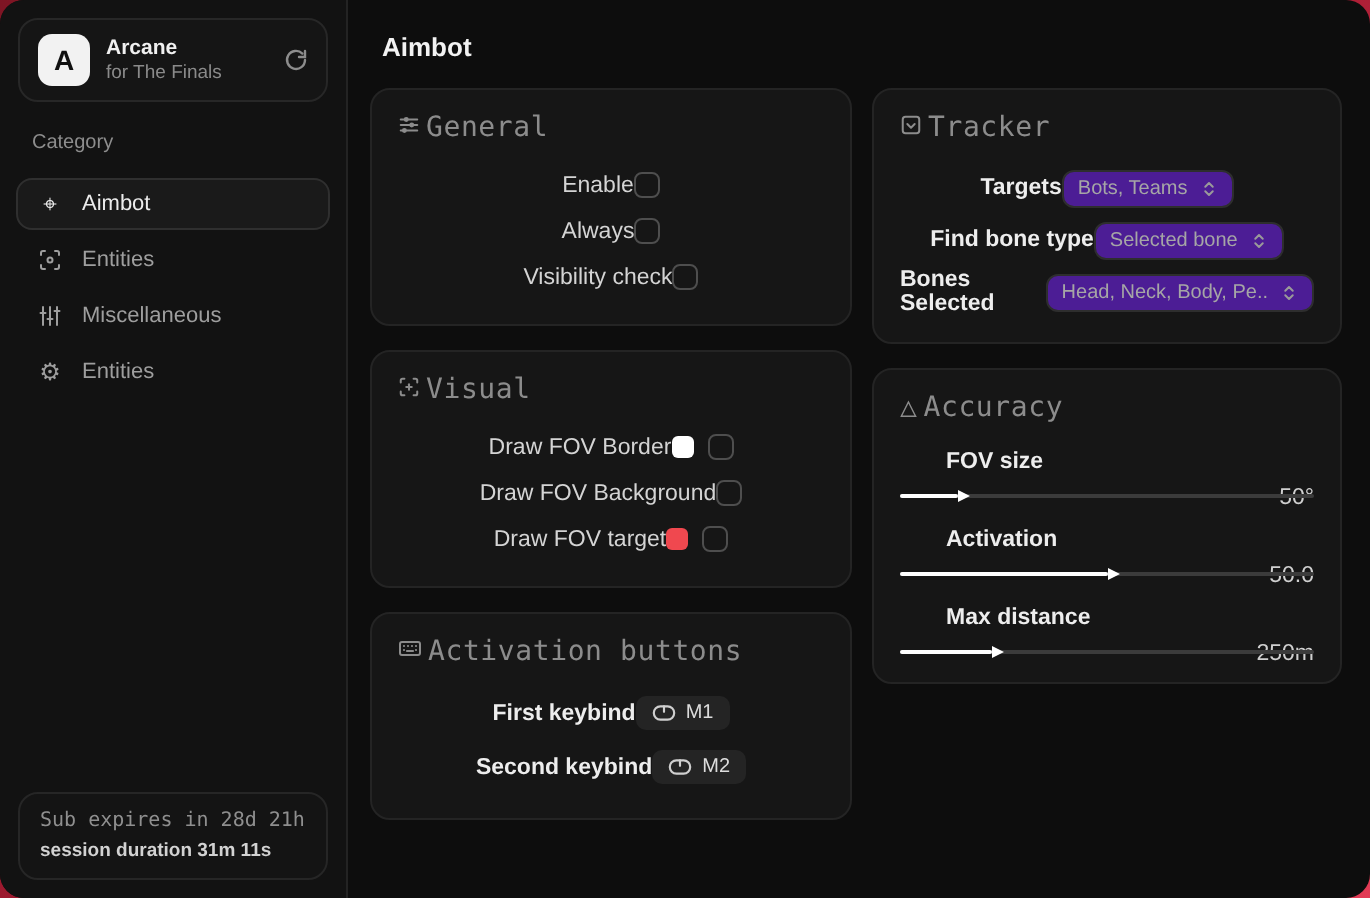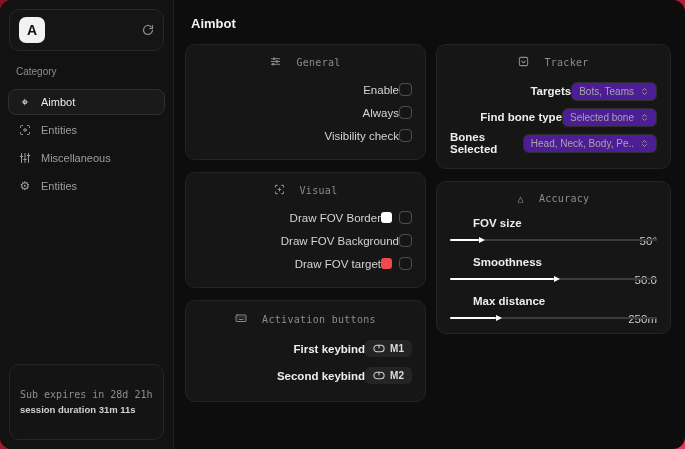--- a/index.html
+++ b/index.html
@@ -36,56 +36,56 @@
   .menu-item {
     height:26px; display:flex; align-items:center; gap:9px;
     padding:0 9px; border-radius:8px; margin-bottom:2px;
     color:#9e9e9e; font-size:11px; cursor:pointer; border:1px solid transparent;
   }
   .menu-item .mi-icon { width:14px; display:flex; justify-content:center; font-size:12px; }
   .menu-item.selected {
     background:#1a1a1a; border:1px solid #2f2f2f; color:#ececec;
   }
   .footer-card {
-    margin:auto 9px 9px 9px; padding:24px 10px; border:1px solid #262626;
+    margin:auto 9px 9px 9px; padding:8px 10px; border:1px solid #262626;
     border-radius:10px; background:#141414;
   }
   .footer-line1 { font-family:"DejaVu Sans Mono", monospace; font-size:10px; color:#8f8f8f; }
   .footer-line2 { font-size:9.5px; font-weight:bold; color:#d2d2d2; margin-top:4px; }
   
   .main { flex:1; padding:13px 14px 12px 11px; overflow:hidden; }
   .page-title { font-size:13px; font-weight:bold; color:#f2f2f2; margin:3px 0 13px 6px; }
   .cols { display:flex; gap:10px; }
   .col-left  { width:241px; flex-shrink:0; }
   .col-right { flex:1; }
   .card {
     background:#161616; border:1px solid #242424; border-radius:10px;
     padding:11px 13px 12px 13px; margin-bottom:12px;
   }
   .card-title {
-    display:flex; align-items:center; gap:15px;
-    font-family:"DejaVu Sans Mono", monospace; font-size:10px; color:#8c8c8c;
-    margin-bottom:9px; letter-spacing:.3px;justify-content:center;
+    display:flex; align-items:center; gap:3px;
+    font-family:"DejaVu Sans Mono", monospace; font-size:14px; color:#8c8c8c;
+    margin-bottom:9px; letter-spacing:.3px;
   }
   .card-title svg, .card-title .t-ic { color:#8c8c8c; }
   .row {
-    display:flex; align-items:center; justify-content:flex-end; height:23px;
+    display:flex; align-items:center; justify-content:center; height:23px;
   }
   .row-lbl { font-size:11.5px; color:#d4d4d4; }
   .row-lbl.bold { font-weight:bold; color:#ededed; }
   .row-right { display:flex; align-items:center; gap:7px; }
   .checkbox {
     width:13px; height:13px; border:1.5px solid #4e4e4e; border-radius:4px;
     background:transparent; cursor:pointer; flex-shrink:0;
   }
   .swatch { width:11px; height:11px; border-radius:3px; cursor:pointer; }
   .keybtn {
     display:flex; align-items:center; gap:5px; background:#242424;
     border-radius:5px; padding:3px 8px; cursor:pointer;
-    font-size:10px; font-weight:bold; color:#dcdcdc;
+    font-size:10px; font-weight:normal; color:#dcdcdc;
   }
   .keybtn svg { color:#cfcfcf; }
   .dropdown {
     display:flex; align-items:center; gap:6px; background:#4c1d95;
     border:1px solid #2e2e2e; border-radius:6px; padding:3px 7px;
     font-size:10px; color:#a6a6a6; cursor:pointer; max-width:150px; white-space:nowrap;
   }
   .dropdown svg { color:#9a9a9a; flex-shrink:0; }
   
   .acc-group { margin-bottom:11px; }
@@ -102,20 +102,24 @@
 </style>
 </head>
 <body>
 
 <div class="window">
 
   <div class="sidebar">
 
     <div class="brand-card">
       <div class="logo">A</div>
+      <div class="brand-text">
+        <span class="brand-name">Arcane</span>
+        <span class="brand-sub">for The Finals</span>
+      </div>
       <span class="refresh">
         <svg width="12" height="12" viewBox="0 0 24 24" fill="none" stroke="currentColor" stroke-width="2.4" stroke-linecap="round">
           <path d="M21 12a9 9 0 1 1-2.6-6.4"></path>
             <path d="M21 3v6h-6"></path>
         </svg>
       </span>
     </div>
 
     <div class="cat-label">Category</div>
 
@@ -318,21 +322,21 @@
               <span class="row-lbl bold">FOV size</span>
               <span class="acc-val">50°</span>
             </div>
             <div class="slider">
               <div class="slider-fill" style="width: 14%;"></div>
             </div>
           </div>
 
           <div class="acc-group">
             <div class="acc-top">
-              <span class="row-lbl bold">Smoothness</span>
+              <span class="row-lbl bold">Activation</span>
               <span class="acc-val">50.0</span>
             </div>
             <div class="slider">
               <div class="slider-fill" style="width: 50%;"></div>
             </div>
           </div>
 
           <div class="acc-group">
             <div class="acc-top">
               <span class="row-lbl bold">Max distance</span>

